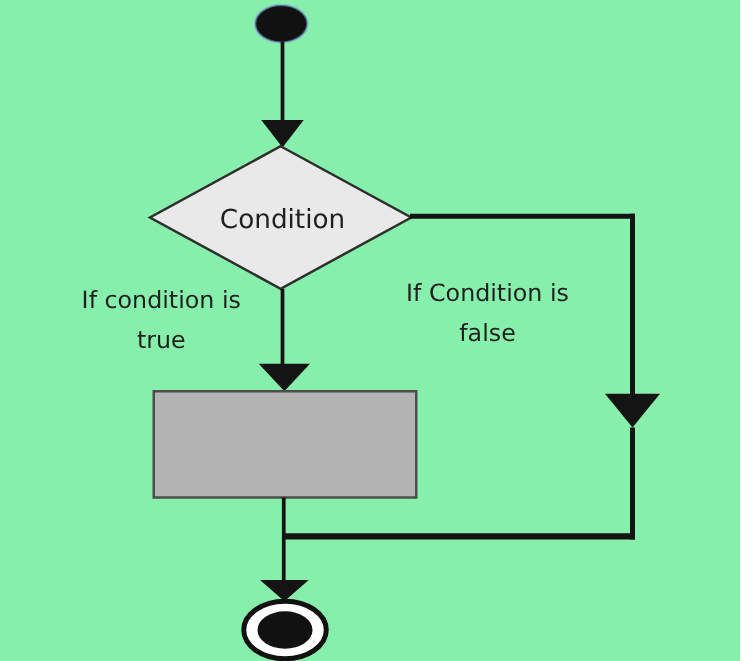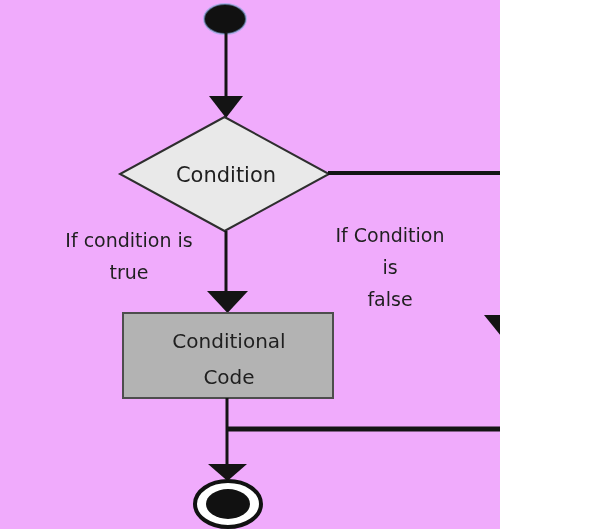--- a/index.html
+++ b/index.html
@@ -1,20 +1,20 @@
 <!DOCTYPE html>
 <html><head>
 <meta charset="utf-8">
 <style>
   html, body { margin: 0; padding: 0; background: #ffffff; }
   #stage {
     position: relative;
-    width: 500px;
+    width: 592px;
     height: 529px;
-    background: #f0abfc;
+    background: #86efac;
     overflow: hidden;
     font-family: "DejaVu Sans", "Liberation Sans", sans-serif;
   }
   #flow-svg { position: absolute; left: 0; top: 0; }
   .label {
     position: absolute;
     color: #1f1f1f;
     white-space: pre-line;
     text-align: center;
     transform: translateX(-50%);
@@ -52,22 +52,20 @@
 
     <line x1="227" y1="398" x2="227" y2="465" stroke-width="3" stroke="#141414"></line>
     <polygon points="208,464 247,464 227.5,481" fill="#141414"></polygon>
 
     <ellipse cx="228" cy="504" rx="33" ry="23" fill="#ffffff" stroke-width="4" stroke="#111111"></ellipse>
     <ellipse cx="228" cy="504" rx="22" ry="15" fill="#111111"></ellipse>
   </svg>
 
   <div class="label" id="condition-label">Condition</div>
 
-  <div class="label" id="box-label">Conditional
-Code</div>
 
   <div class="label" id="true-label">If condition is
 true</div>
 
   <div class="label" id="false-label">If Condition is
 false</div>
 
 </div>
 
 </body></html>

